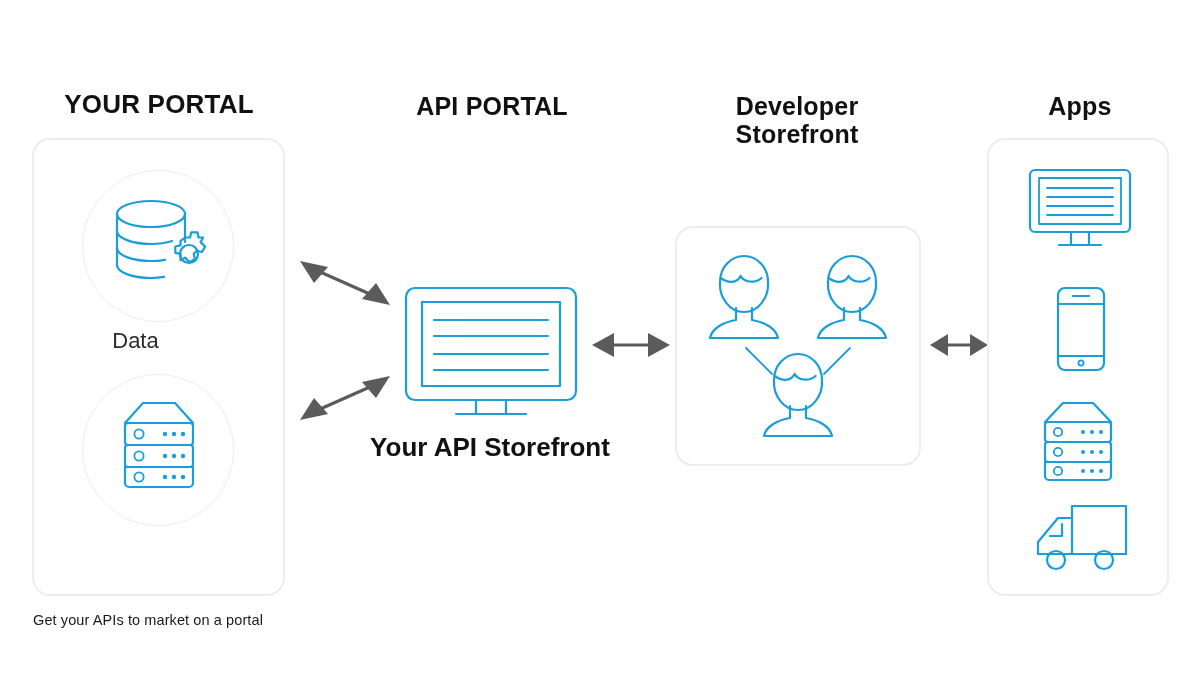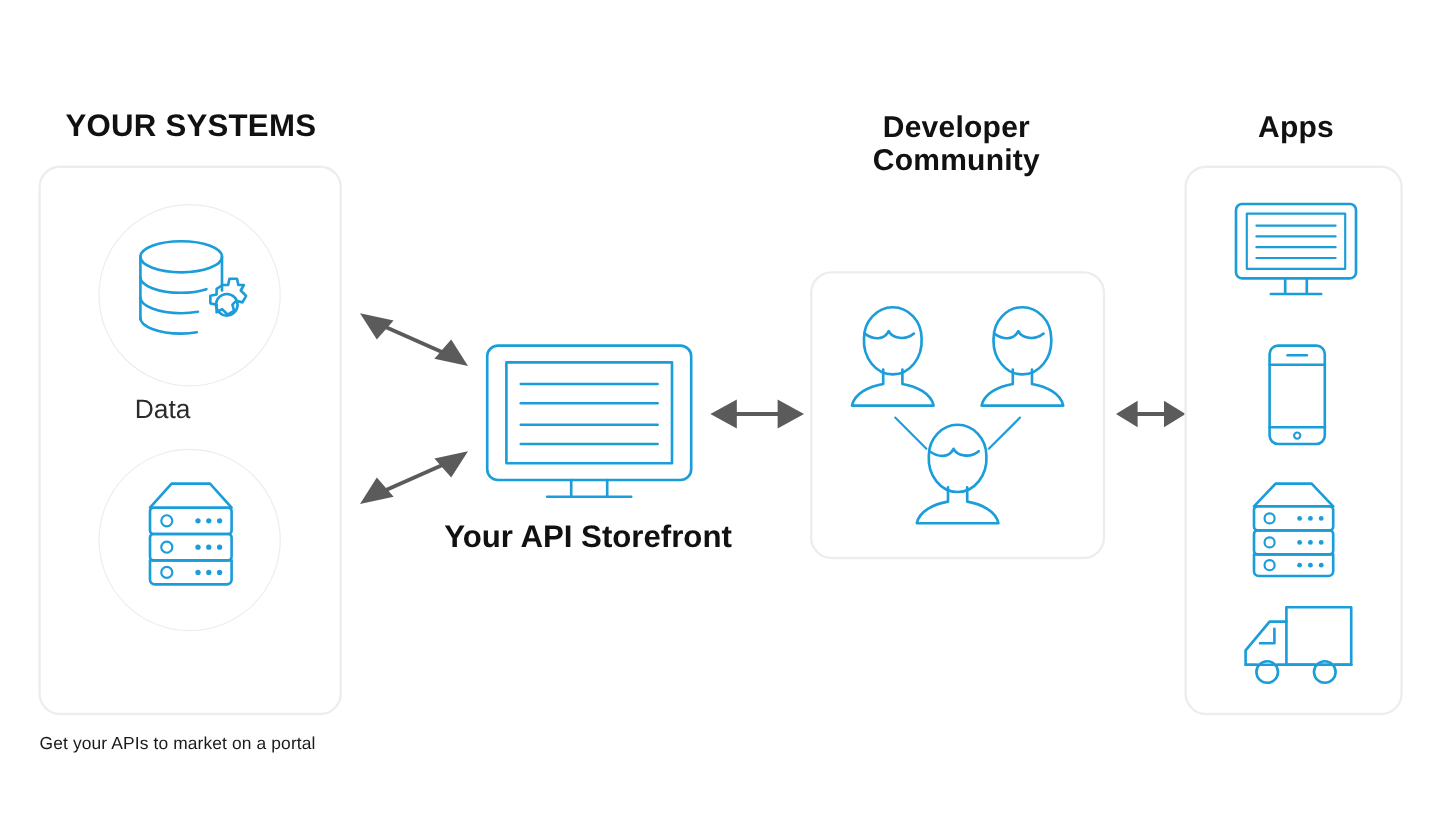--- a/index.html
+++ b/index.html
@@ -157,24 +157,25 @@
   }
   svg .blue-fill { fill: #1b9dd9; stroke: none; }
   svg .gray-arrow { fill: #5b5b5b; stroke: none; }
   svg .gray-line { stroke: #5b5b5b; stroke-width: 3.2; fill: none; }
 </style>
 </head>
 <body>
 
 <div class="stage">
 
-  <div class="heading" id="heading-your-systems">YOUR SYSTEMS</div>
-
-
-  <div class="heading" id="heading-developer-community">Developer Community</div>
+  <div class="heading" id="heading-your-systems">YOUR PORTAL</div>
+
+  <div class="heading" id="heading-api-portal">API PORTAL</div>
+
+  <div class="heading" id="heading-developer-community">Developer Storefront</div>
 
   <div class="heading" id="heading-apps">Apps</div>
 
   <div class="panel" id="panel-your-systems"></div>
 
   <div class="circle-tile" id="tile-data"></div>
   <div class="circle-tile" id="tile-applications"></div>
 
   <svg class="icon-svg" style="left:104px; top:190px;" width="112" height="112" viewBox="0 0 112 112">
     <ellipse class="blue-stroke" cx="47" cy="24" rx="34" ry="13"></ellipse>

